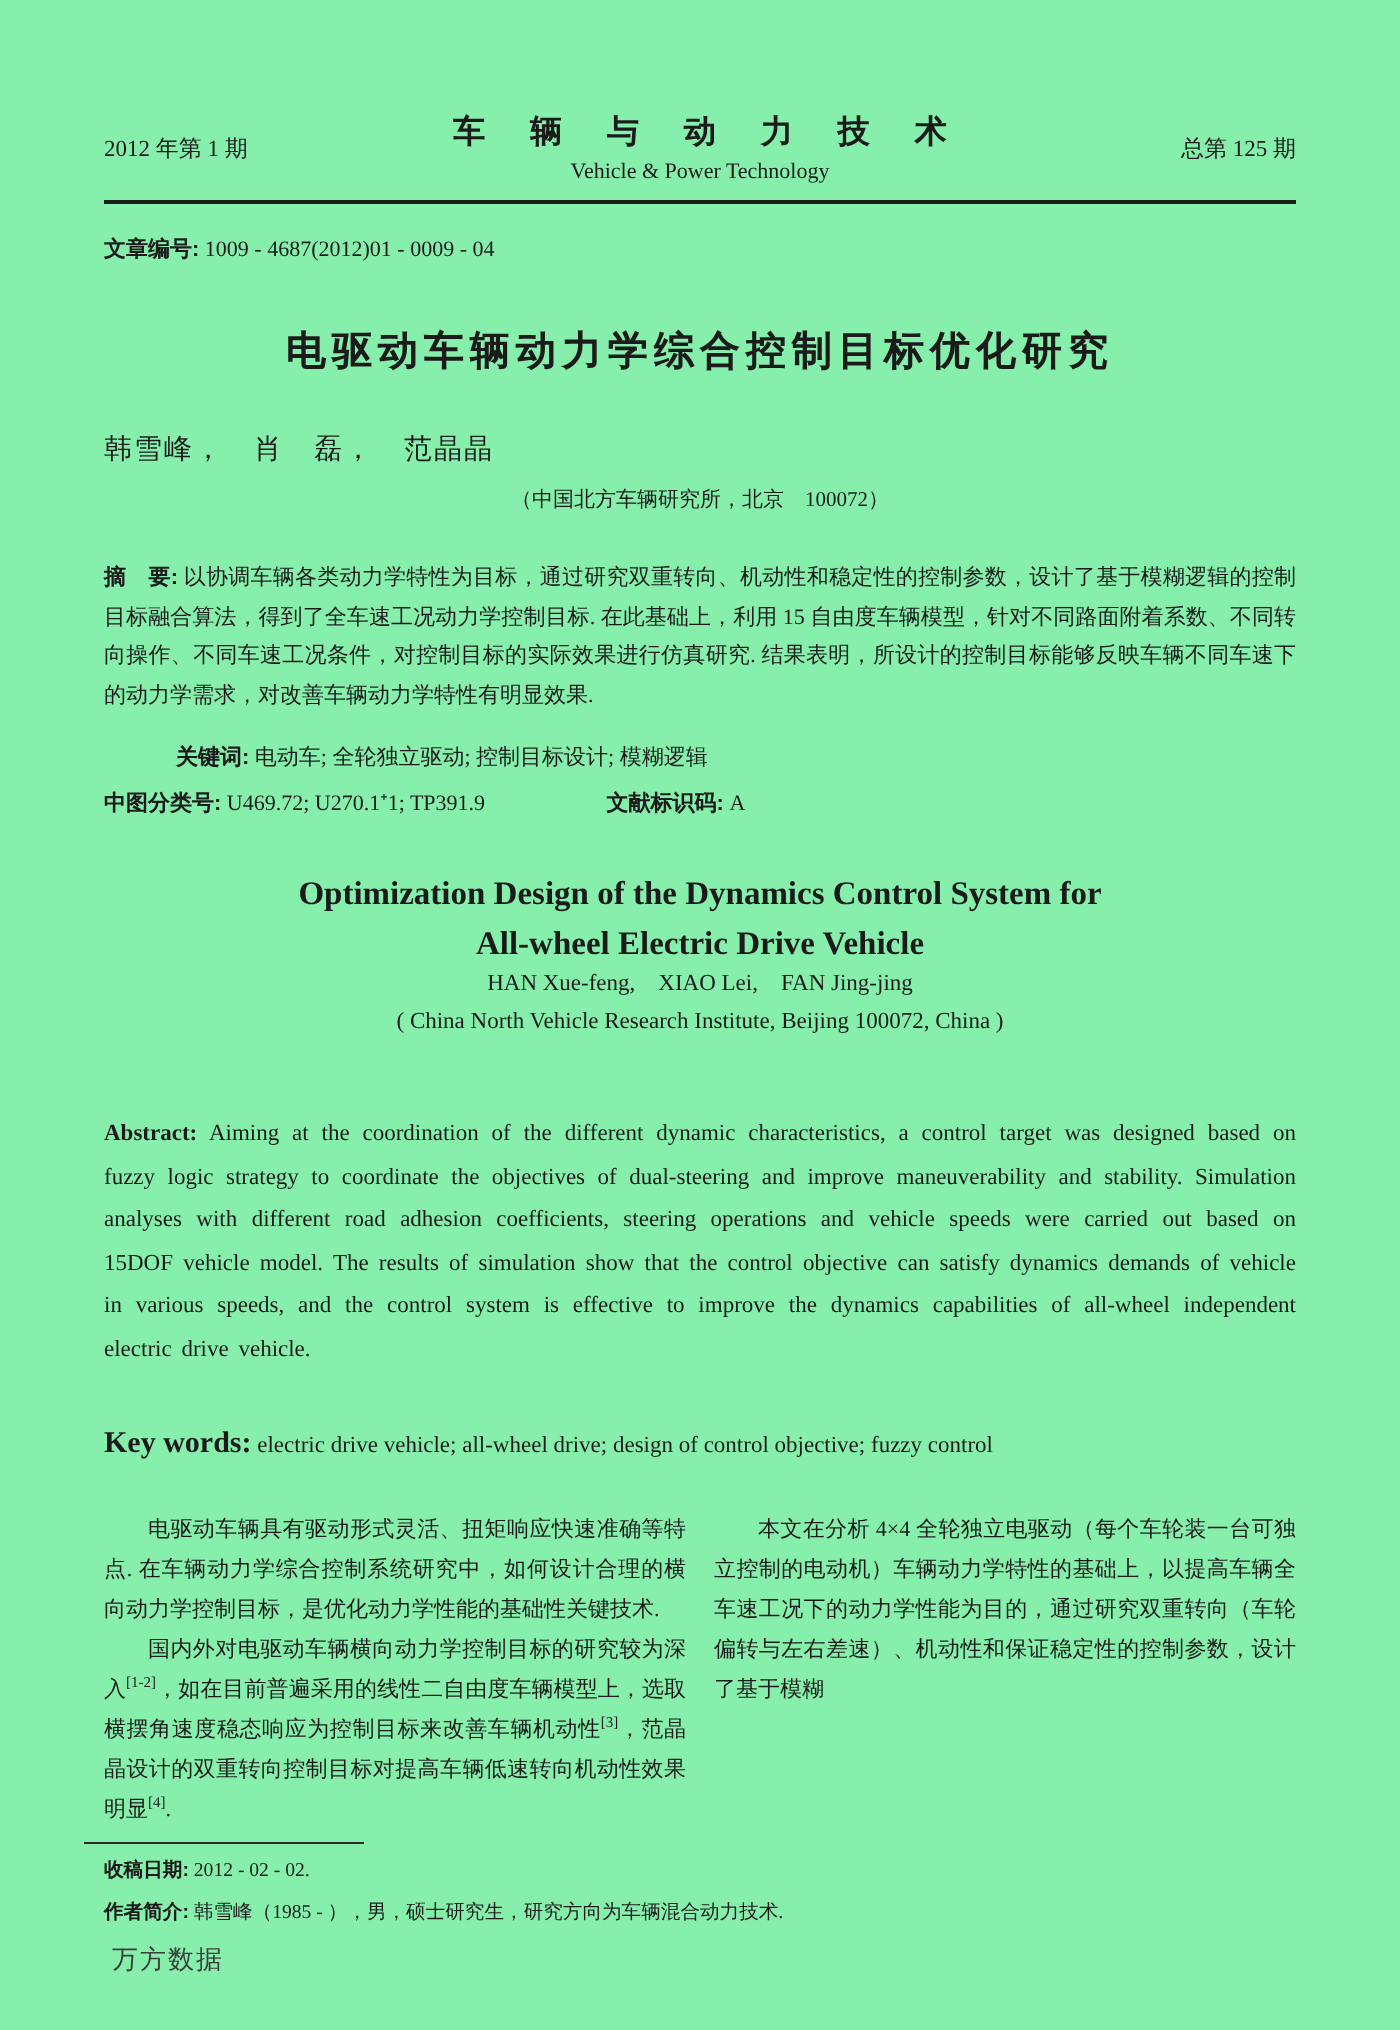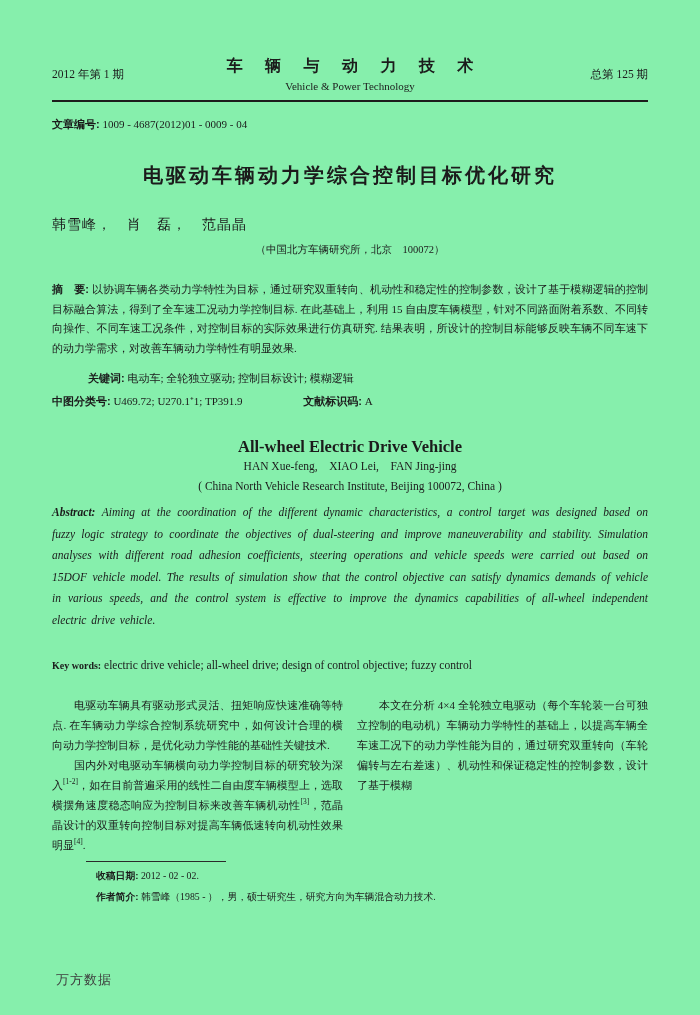--- a/index.html
+++ b/index.html
@@ -36,32 +36,32 @@
   .abs-cn .lbl,.kw-cn .lbl,.clc .lbl{font-size:11px;}
   .kw-cn{font-size:11px;margin-top:13px;margin-left:36px;}
   .clc{font-size:11px;margin-top:7px;}
   .clc .code-group{margin-left:58px;}
   
   .title-en{
     text-align:center;font-weight:700;font-size:16.5px;line-height:25px;margin-top:25px;
   }
   .authors-en{text-align:center;font-size:11.5px;}
   .affil-en{text-align:center;font-size:11.5px;margin-top:6px;}
-  .abs-en{font-size:11.5px;line-height:21.5px;text-align:justify;margin-top:10px;word-spacing:2px;font-style:italic;}
+  .abs-en{font-size:11.5px;line-height:21.5px;text-align:justify;margin-top:40px;word-spacing:2px;}
   .abs-en .lbl{font-family:"Liberation Serif", serif;font-size:11.5px;}
   .kw-en{font-size:11.5px;margin-top:28px;}
-  .kw-en .lbl{font-family:"Liberation Serif", serif;font-size:10px;}
+  .kw-en .lbl{font-family:"Liberation Serif", serif;font-size:15px;}
   
   .cols{display:flex;gap:14px;margin-top:24px;}
   .col{width:291px;font-size:11px;line-height:20px;text-align:justify;}
   .col p{margin:0;}
   .col p.indent{text-indent:2em;}
   sup{font-size:7.5px;line-height:0;}
   
-  .foot{margin-top:6px;margin-left:44px;}
+  .foot{margin-top:6px;}
   .foot-rule{border:none;border-top:1.5px solid #2a2a2a;width:140px;margin:0 0 0 -10px;}
   .foot-line{font-size:9.8px;margin-top:6px;line-height:15px;}
   .foot-line .lbl{font-size:9.8px;}
   
   .watermark{
     position:absolute;left:56px;bottom:26px;
     font-family:"Liberation Sans", sans-serif;font-size:13px;color:#3d3d3d;letter-spacing:1px;
   }
 </style>
 </head>
@@ -101,20 +101,21 @@
   <div class="clc">
     <span class="lbl">中图分类号:</span>
     <span>U469.72; U270.1⁺1; TP391.9</span>
     <span class="code-group">
       <span class="lbl">文献标识码:</span>
       <span>A</span>
     </span>
   </div>
 
   <div class="title-en">
+    <div>Optimization Design of the Dynamics Control System for</div>
     <div>All-wheel Electric Drive Vehicle</div>
   </div>
   <div class="authors-en">HAN Xue-feng,　XIAO Lei,　FAN Jing-jing</div>
   <div class="affil-en">( China North Vehicle Research Institute, Beijing 100072, China )</div>
 
   <div class="abs-en">
     <span class="lbl">Abstract:</span>
     <span>Aiming at the coordination of the different dynamic characteristics, a control target was designed based on fuzzy logic strategy to coordinate the objectives of dual-steering and improve maneuverability and stability. Simulation analyses with different road adhesion coefficients, steering operations and vehicle speeds were carried out based on 15DOF vehicle model. The results of simulation show that the control objective can satisfy dynamics demands of vehicle in various speeds, and the control system is effective to improve the dynamics capabilities of all-wheel independent electric drive vehicle.</span>
   </div>
 

